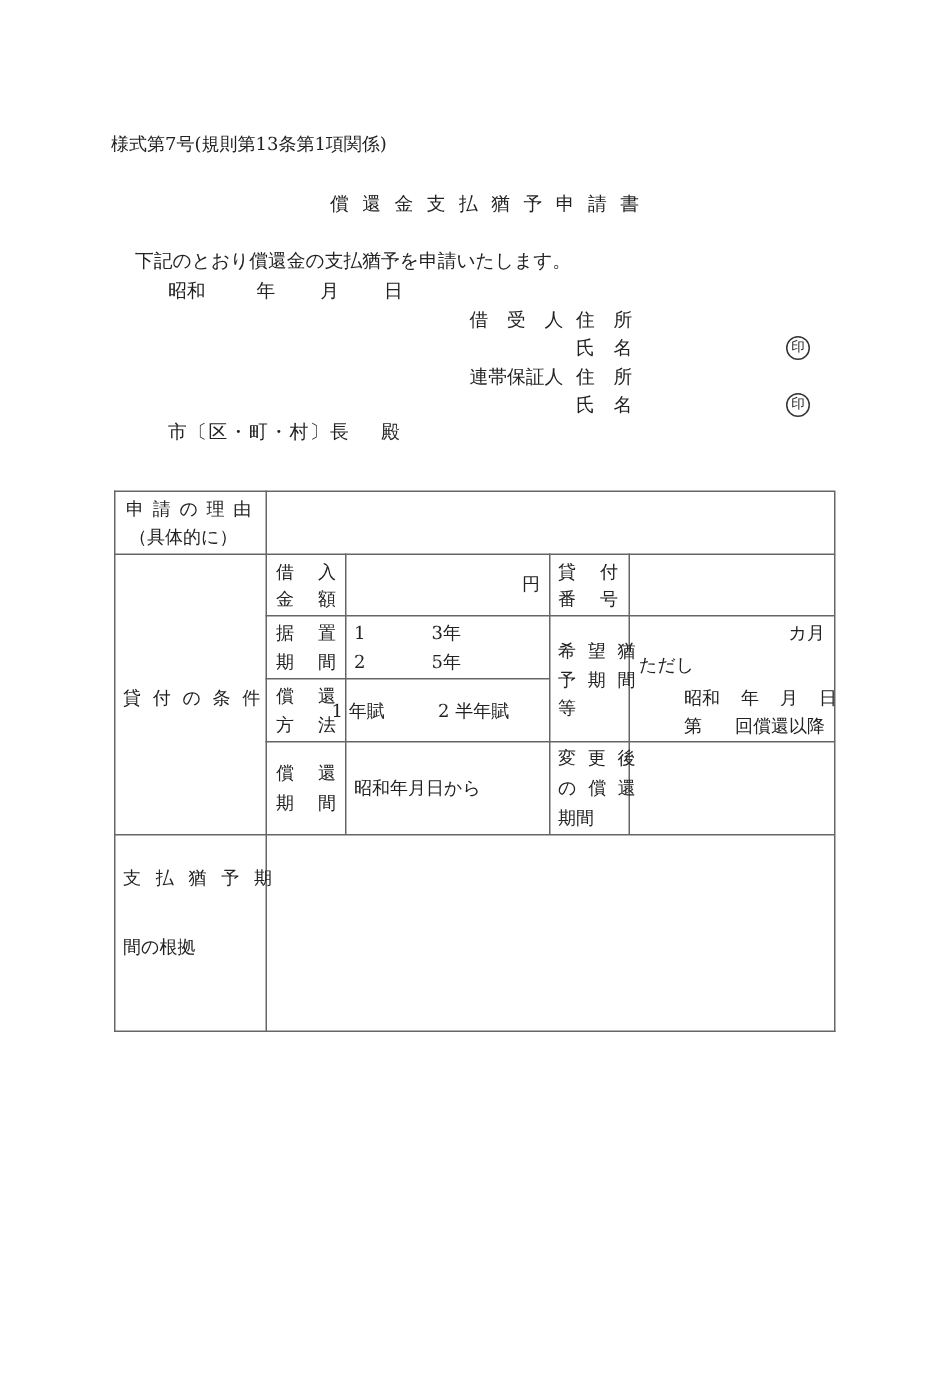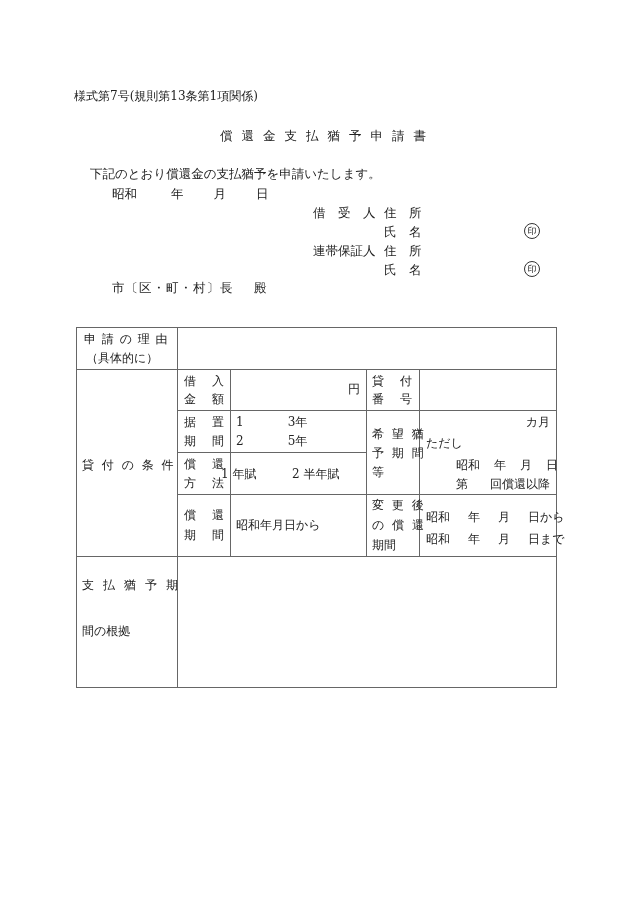--- a/index.html
+++ b/index.html
@@ -129,23 +129,17 @@
     </div>
   <div class="cell spread" style="left:108px;top:198px;width:40px;">
       <span>期</span>
       <span>間</span>
     </div>
   <div class="cell" style="left:160px;top:188px;">昭和年月日から</div>
 
   <div class="cell" style="left:296px;top:168px;letter-spacing:2px;">変 更 後</div>
   <div class="cell" style="left:296px;top:188px;letter-spacing:2px;">の 償 還</div>
   <div class="cell" style="left:296px;top:208px;">期間</div>
-  <div class="cell" style="left:350px;top:180px;">
-    <span>昭和</span><span style="display:inline-block;width:18px"></span><span>年</span><span style="display:inline-block;width:18px"></span><span>月</span><span style="display:inline-block;width:18px"></span><span>日から</span>
-  </div>
-  <div class="cell" style="left:350px;top:202px;">
-    <span>昭和</span><span style="display:inline-block;width:18px"></span><span>年</span><span style="display:inline-block;width:18px"></span><span>月</span><span style="display:inline-block;width:18px"></span><span>日まで</span>
-  </div>
 
-  <div class="cell" style="left:6px;top:248px;letter-spacing:3px;font-family:Liberation Serif, serif;">支 払 猶 予 期</div>
+  <div class="cell" style="left:6px;top:248px;letter-spacing:3px;">支 払 猶 予 期</div>
   <div class="cell" style="left:6px;top:294px;">間の根拠</div>
   <div class="cell" style="left:104px;top:254px;width:372px;height:102px;"></div>
 </div>
 
 </body></html>

